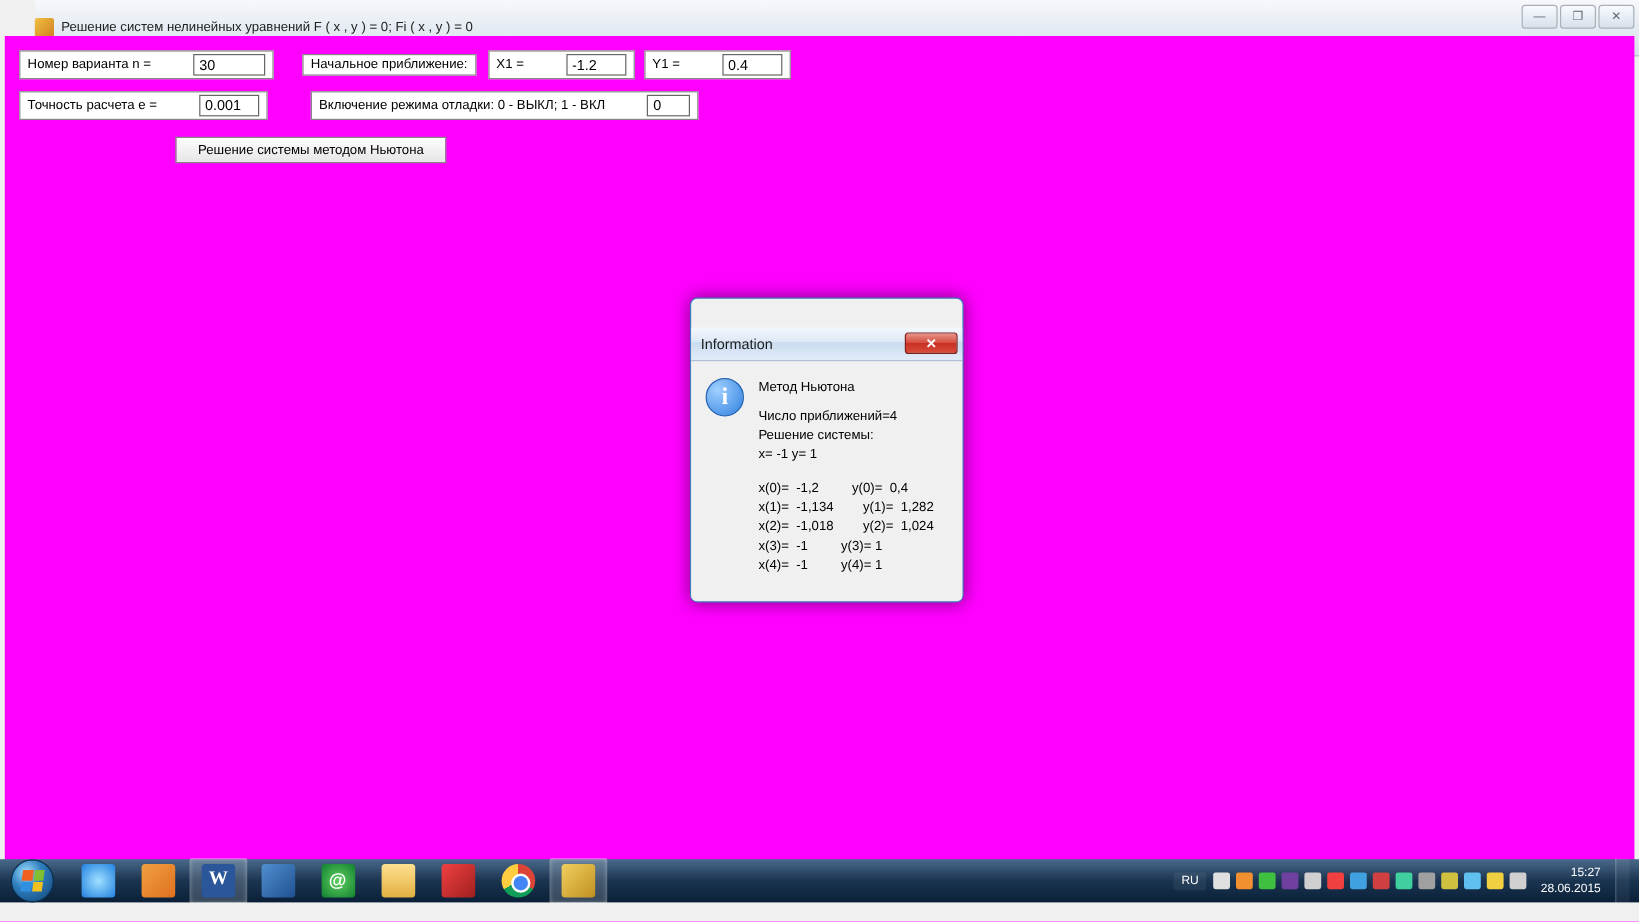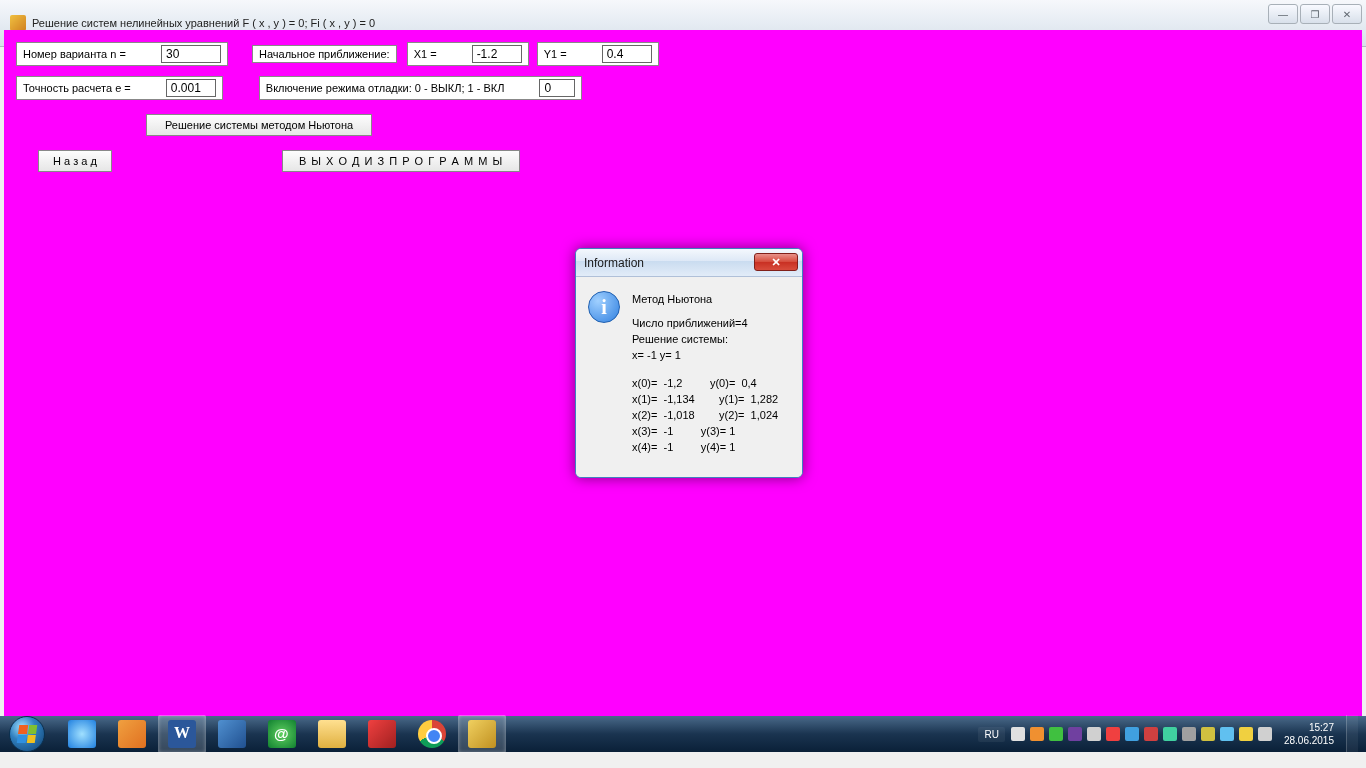--- a/index.html
+++ b/index.html
@@ -4,22 +4,23 @@
 <style>
   * { box-sizing: border-box; margin: 0; padding: 0; }
   html, body { width: 1366px; height: 768px; overflow: hidden; font-family: Tahoma, sans-serif; font-size: 11px; }
   body { background: #f0f0f0; }
 
   
   .titlebar {
     height: 47px;
     background: linear-gradient(to bottom, #f6f8fb 0%, #e6ecf3 50%, #d8e0ea 100%);
     border-bottom: 1px solid #b0b8c0;
-    display: flex; align-items: center; padding: 0 10px;
+    display: flex; align-items: center; padding: 0 0;
     position: relative;
+    margin-left: 29px;
   }
   .titlebar .app-icon {
     width: 16px; height: 16px; margin-right: 6px;
     background: linear-gradient(135deg, #f0c040, #d08020);
     border-radius: 2px;
   }
   .titlebar .title { color: #222; }
   .win-controls {
     position: absolute; right: 4px; top: 4px;
     display: flex; gap: 2px;
@@ -67,20 +68,21 @@
     border-radius: 6px;
     overflow: hidden;
     background: #f0f0f0;
   }
   .dialog-titlebar {
     height: 28px;
     background: linear-gradient(to bottom, #f4f8fd 0%, #dde8f6 45%, #cadcf0 46%, #e2ecf8 100%);
     border-bottom: 1px solid #b0c0d8;
     display: flex; align-items: center; padding: 0 8px;
     position: relative;
+    margin-top: 24px;
   }
   .dialog-titlebar .dt-title { color: #1a1a1a; font-size: 12px; }
   .close-btn {
     position: absolute; right: 4px; top: 4px;
     width: 44px; height: 18px;
     background: linear-gradient(to bottom, #e8928a 0%, #d54c3c 49%, #c82f22 50%, #d84c3c 100%);
     border: 1px solid #80201a; border-radius: 3px;
     display: flex; align-items: center; justify-content: center;
     color: #fff; font-weight: bold; font-size: 11px;
   }
@@ -213,26 +215,20 @@
     <span class="label-box">
       <span>Включение режима отладки: 0 - ВЫКЛ;  1 - ВКЛ</span>&nbsp;
       <input class="input-box input-sm" value="0" style="">
     </span>
   </div>
 
   <div class="row" style="margin-left:130px; margin-top:14px;">
     <button class="btn" style="padding:4px 18px;">Решение системы методом Ньютона</button>
   </div>
 
-  <div class="row" style="margin-top:14px;">
-    <span class="spacer" style="width:22px"></span>
-    <button class="btn" style="padding:4px 14px;">Н а з а д</button>
-    <span class="spacer" style="width:170px"></span>
-    <button class="btn" style="padding:4px 16px; letter-spacing:1px;">В Ы Х О Д     И З     П Р О Г Р А М М Ы</button>
-  </div>
 
 </div>
 
 <div class="dialog">
   <div class="dialog-titlebar">
     <span class="dt-title">Information</span>
     <div class="close-btn">✕</div>
   </div>
   <div class="dialog-body">
     <div class="head-row">

